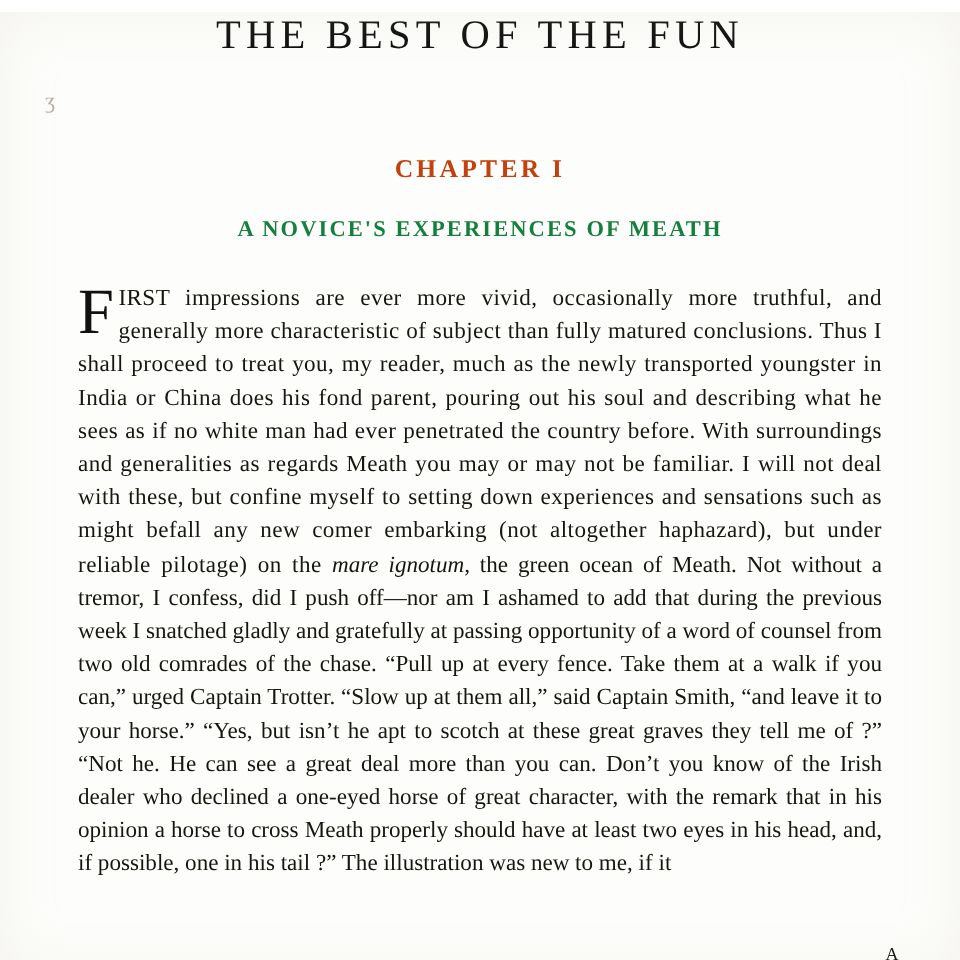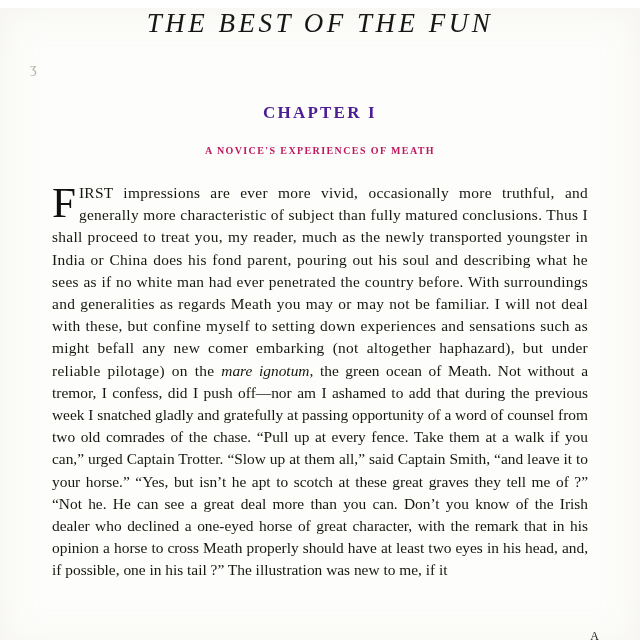--- a/index.html
+++ b/index.html
@@ -24,35 +24,34 @@
   }
   .running-head {
     text-align: center;
     font-size: 27px;
     letter-spacing: 3.5px;
     font-weight: normal;
     margin: 8px 0 0 0;
     padding: 0 56px;
     color: #111;
     font-family: "Liberation Serif", serif;
-    font-style: italic;
   }
   .chapter-title {
     text-align: center;
     font-size: 17px;
     letter-spacing: 2.2px;
     margin: 64px 0 0 0;
-    color: #4c1d95;
+    color: #c2410c;
   }
   .chapter-subtitle {
     text-align: center;
-    font-size: 10px;
+    font-size: 15px;
     letter-spacing: 1.4px;
     margin: 22px 0 0 0;
-    color: #be185d;
+    color: #15803d;
   }
   .body-block {
     margin: 26px 52px 0 52px;
     text-align: justify;
     font-size: 15.4px;
     line-height: 22.2px;
     color: #16160f;
     hyphens: manual;
   }
   .body-block p {

